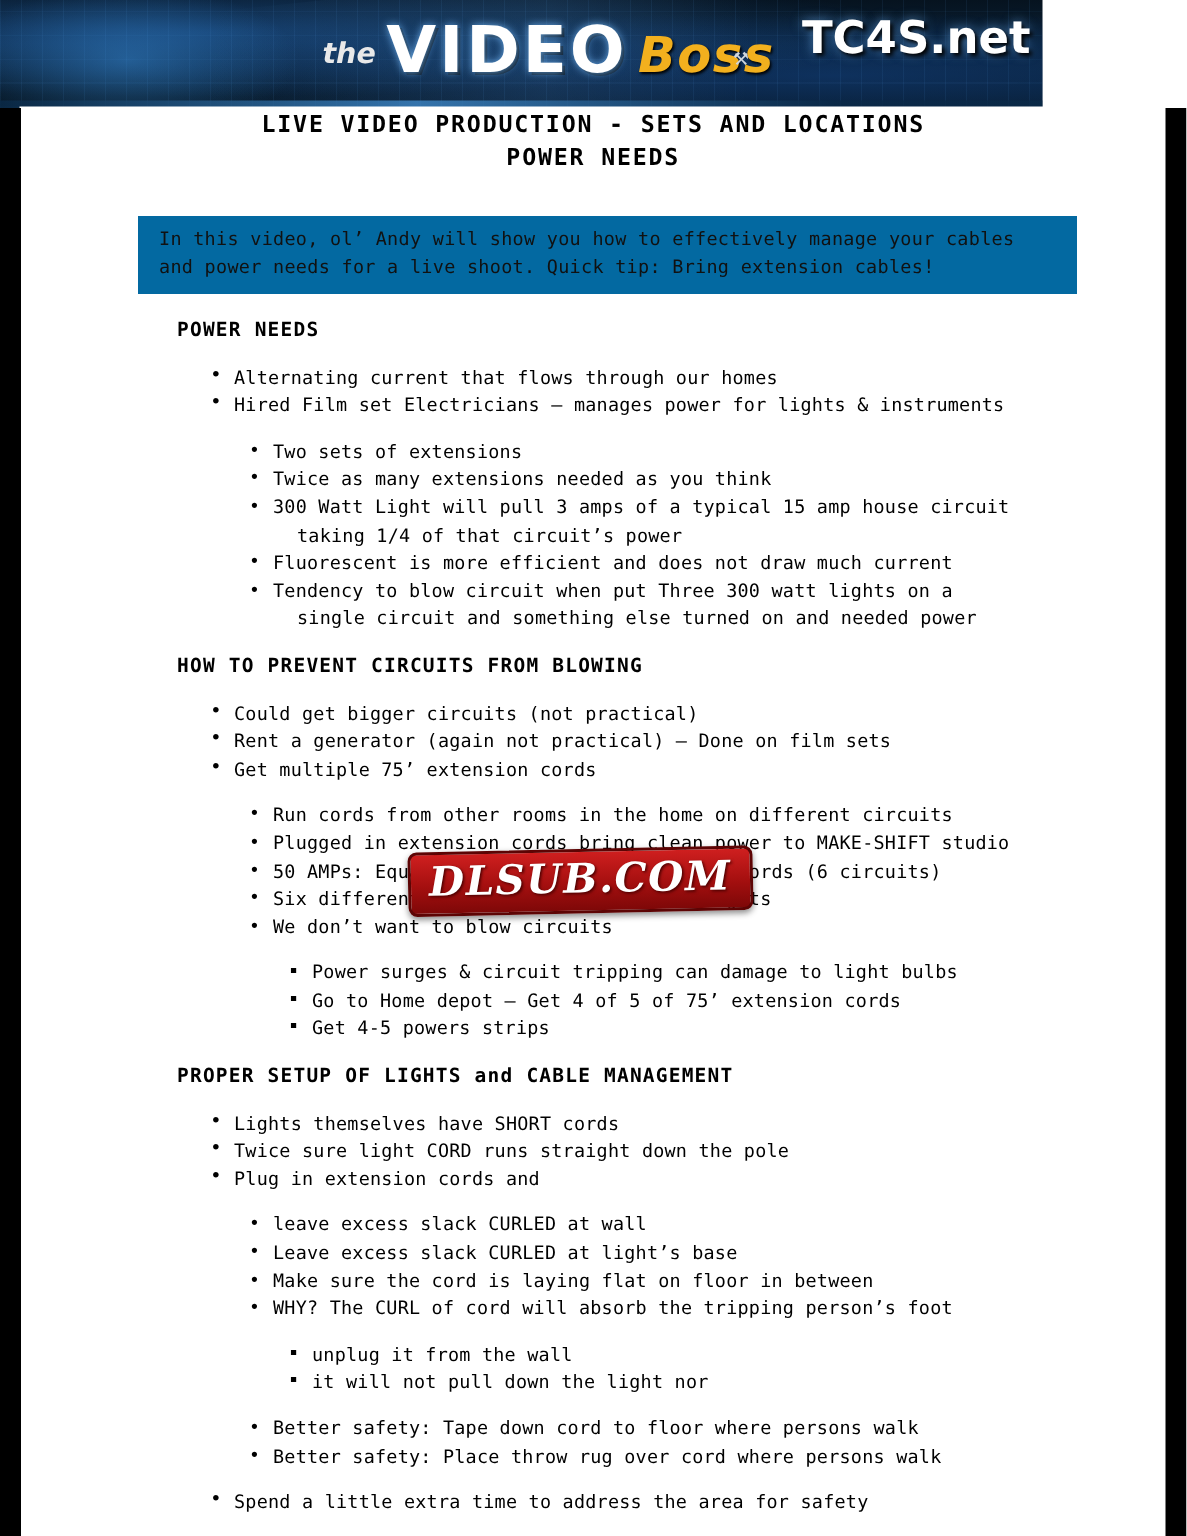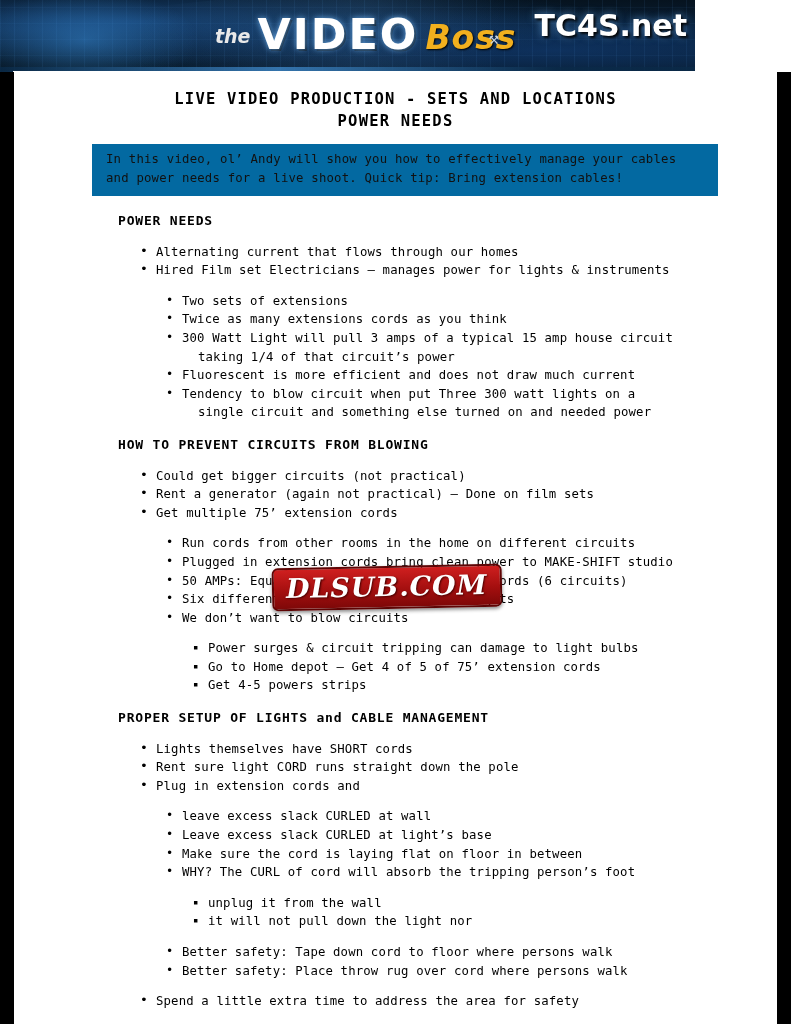--- a/index.html
+++ b/index.html
@@ -120,21 +120,20 @@
     background: #000;
   }
 
   
   .doc-title {
     text-align: center;
     font-size: 15.5px;
     font-weight: bold;
     letter-spacing: 1.2px;
     color: #000;
-    margin-top: 16px;
     line-height: 22px;
   }
 
   
   .intro {
     position: absolute;
     left: 78px;
     top: 72px;
     width: 626px;
     background: #0369a1;
@@ -240,21 +239,21 @@
   <div class="intro">In this video, ol’ Andy will show you how to effectively manage your cables and power needs for a live shoot.  Quick tip:  Bring extension cables!</div>
 
   <div class="content" id="outline">
       <div class="sec-head">POWER NEEDS</div>
       <ul class="lvl1">
         <li><span>Alternating current that flows through our homes</span></li>
         <li><span>Hired Film set Electricians – manages power for lights &amp; instruments</span></li>
       </ul>
       <ul class="lvl2">
         <li><span>Two sets of extensions</span></li>
-        <li><span>Twice as many extensions cords as you think</span></li>
+        <li><span>Twice as many extensions needed as you think</span></li>
         <li><span>300 Watt Light will pull 3 amps of a typical 15 amp house circuit</span><div class="cont">taking 1/4 of that circuit’s power</div></li>
         <li><span>Fluorescent is more efficient and does not draw much current</span></li>
         <li><span>Tendency to blow circuit when put Three 300 watt lights on a</span><div class="cont">single circuit and something else turned on and needed power</div></li>
       </ul>
       <div class="sec-head">HOW TO PREVENT CIRCUITS FROM BLOWING</div>
       <ul class="lvl1">
         <li><span>Could get bigger circuits (not practical)</span></li>
         <li><span>Rent a generator (again not practical) – Done on film sets</span></li>
         <li><span>Get multiple 75’ extension cords</span></li>
       </ul>
@@ -266,21 +265,21 @@
         <li><span>We don’t want to blow circuits</span></li>
       </ul>
       <ul class="lvl3">
         <li><span>Power surges &amp; circuit tripping can damage to light bulbs</span></li>
         <li><span>Go to Home depot – Get 4 of 5 of 75’ extension cords</span></li>
         <li><span>Get 4-5 powers strips</span></li>
       </ul>
       <div class="sec-head">PROPER SETUP OF LIGHTS and CABLE MANAGEMENT</div>
       <ul class="lvl1">
         <li><span>Lights themselves have SHORT cords</span></li>
-        <li><span>Rent sure light CORD runs straight down the pole</span></li>
+        <li><span>Twice sure light CORD runs straight down the pole</span></li>
         <li><span>Plug in extension cords and</span></li>
       </ul>
       <ul class="lvl2">
         <li><span>leave excess slack CURLED at wall</span></li>
         <li><span>Leave excess slack CURLED at light’s base</span></li>
         <li><span>Make sure the cord is laying flat on floor in between</span></li>
         <li><span>WHY?  The CURL of cord will absorb the tripping person’s foot</span></li>
       </ul>
       <ul class="lvl3">
         <li><span>unplug it from the wall</span></li>

